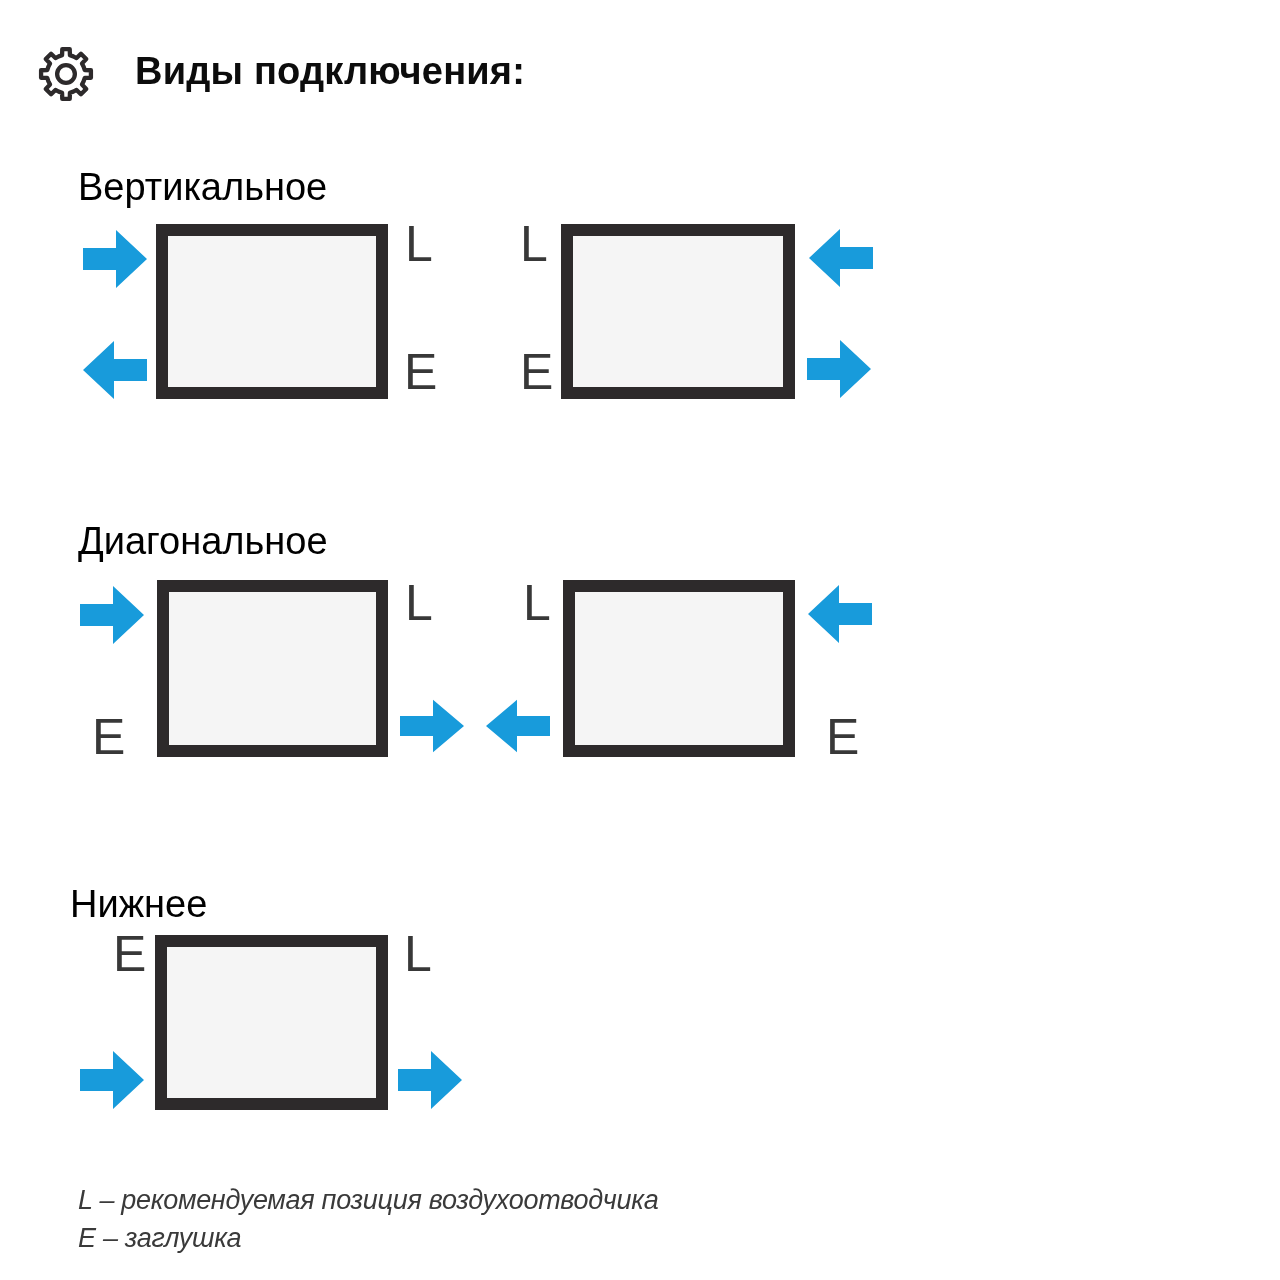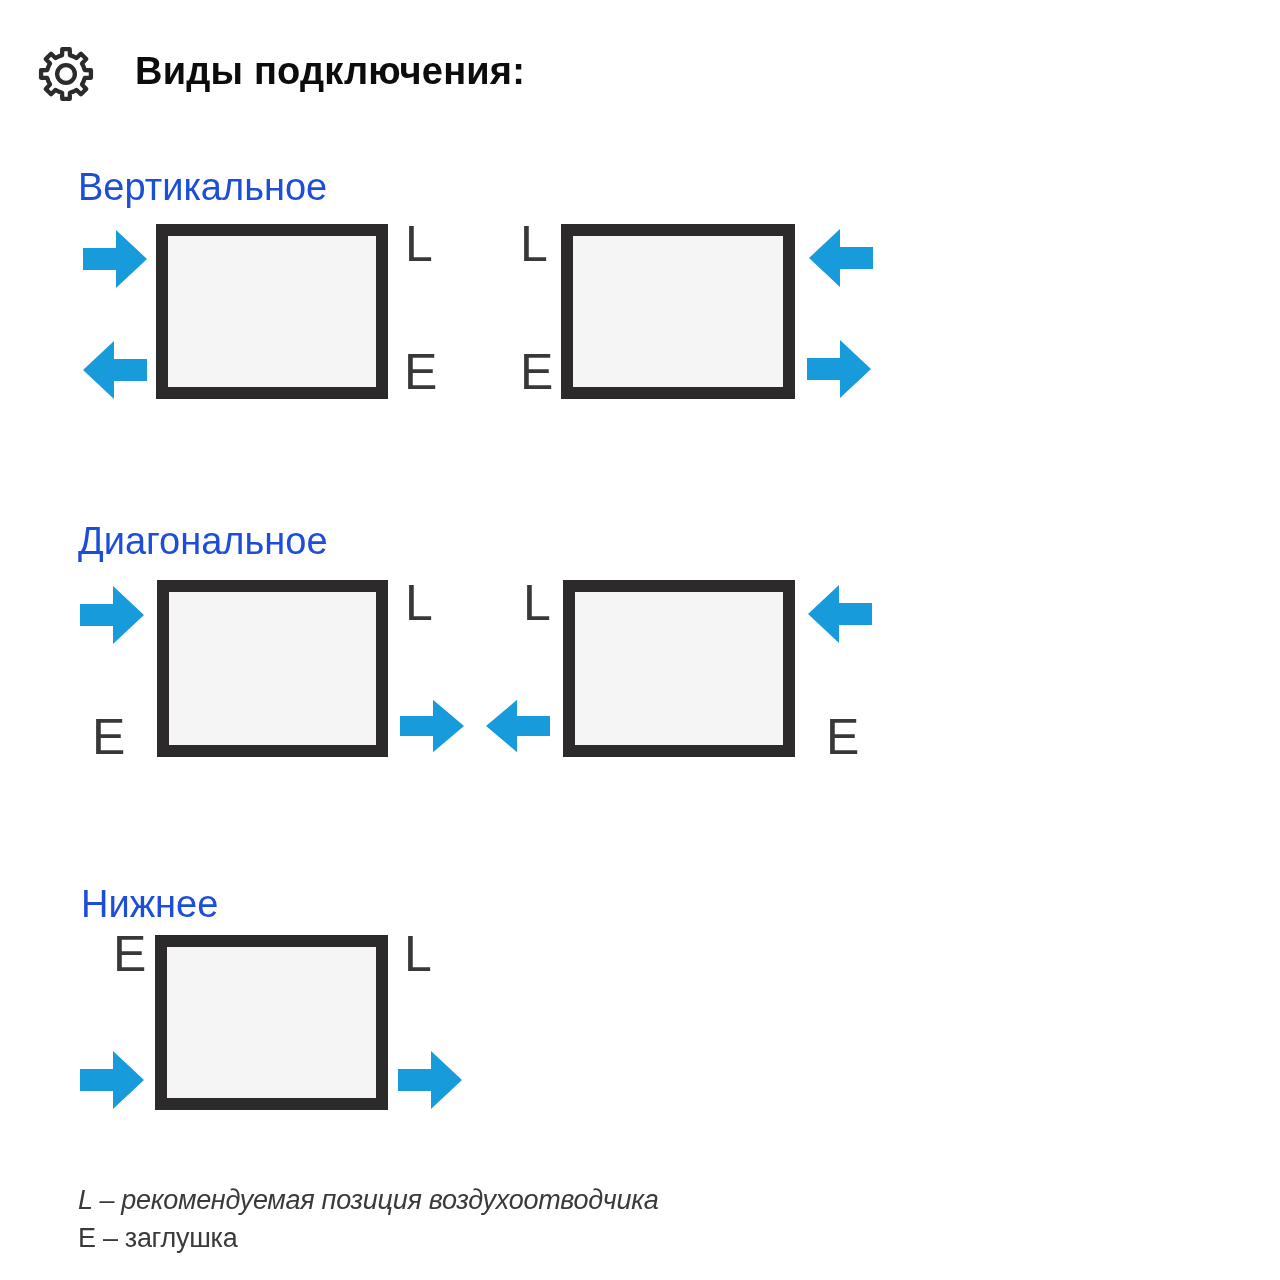--- a/index.html
+++ b/index.html
@@ -20,21 +20,21 @@
     font-size: 38px;
     font-weight: 700;
     color: #0c0c0c;
     letter-spacing: 0.2px;
     white-space: nowrap;
   }
 
   .sec-title {
     font-size: 38px;
     font-weight: 400;
-    color: #1d4ed8;
+    color: #000000;
     line-height: 1;
     white-space: nowrap;
   }
 
   .radiator {
     background: #f5f5f5;
     border: 12px solid #2d2a2b;
   }
 
   .lbl {
@@ -126,32 +126,32 @@
     </div>
   <div class="abs lbl" style="left:523px; top:578px;">L</div>
   <div class="abs radiator" style="left:563px; top:580px; width:232px; height:177px;"></div>
   <div class="abs arr flip" style="left:808px; top:583px;">
       <svg viewBox="0 0 64 62" preserveAspectRatio="none">
         <polygon points="0,20 33,20 33,2 64,31 33,60 33,42 0,42" fill="#189bdb"></polygon>
       </svg>
     </div>
   <div class="abs lbl" style="left:826px; top:712px;">E</div>
 
-  <div class="abs sec-title" style="left:81px; top:885px;">Нижнее</div>
+  <div class="abs sec-title" style="left:70px; top:885px;">Нижнее</div>
 
   <div class="abs lbl" style="left:113px; top:929px;">E</div>
   <div class="abs radiator" style="left:155px; top:935px; width:233px; height:175px;"></div>
   <div class="abs lbl" style="left:404px; top:929px;">L</div>
   <div class="abs arr" style="left:80px; top:1049px;">
       <svg viewBox="0 0 64 62" preserveAspectRatio="none">
         <polygon points="0,20 33,20 33,2 64,31 33,60 33,42 0,42" fill="#189bdb"></polygon>
       </svg>
     </div>
   <div class="abs arr" style="left:398px; top:1049px;">
       <svg viewBox="0 0 64 62" preserveAspectRatio="none">
         <polygon points="0,20 33,20 33,2 64,31 33,60 33,42 0,42" fill="#189bdb"></polygon>
       </svg>
     </div>
 
   <div class="abs legend-line" style="left:78px; top:1187px;font-style:italic;">L – рекомендуемая позиция воздухоотводчика</div>
-  <div class="abs legend-line" style="left:78px; top:1225px;">E – заглушка</div>
+  <div class="abs legend-line" style="left:78px; top:1225px;font-style:italic;">E – заглушка</div>
 
 </div>
 
 </body></html>

